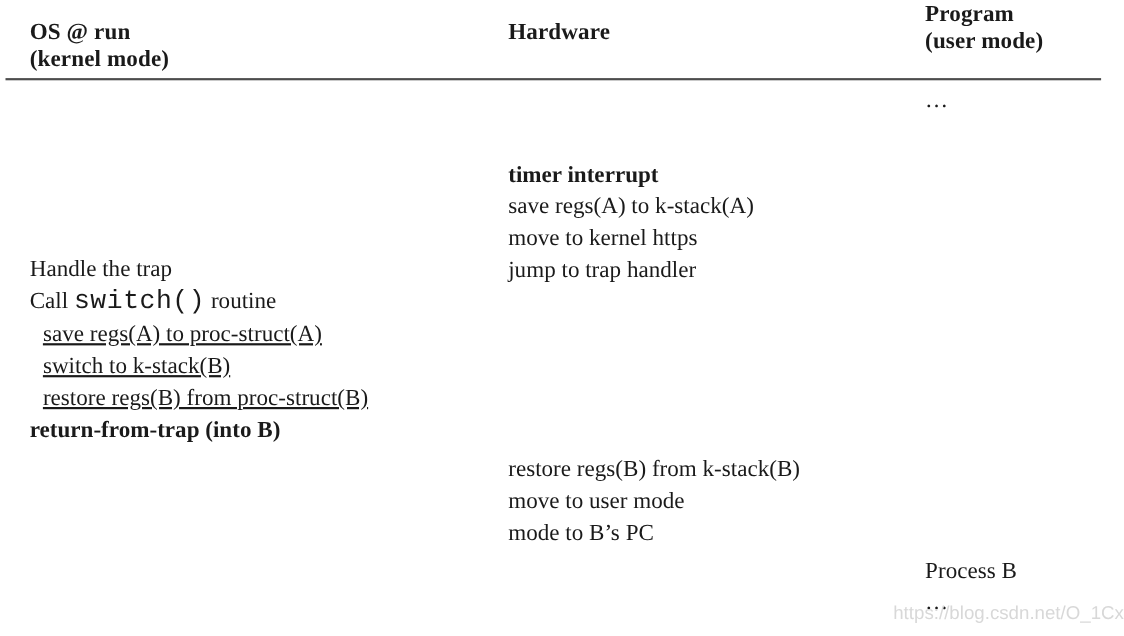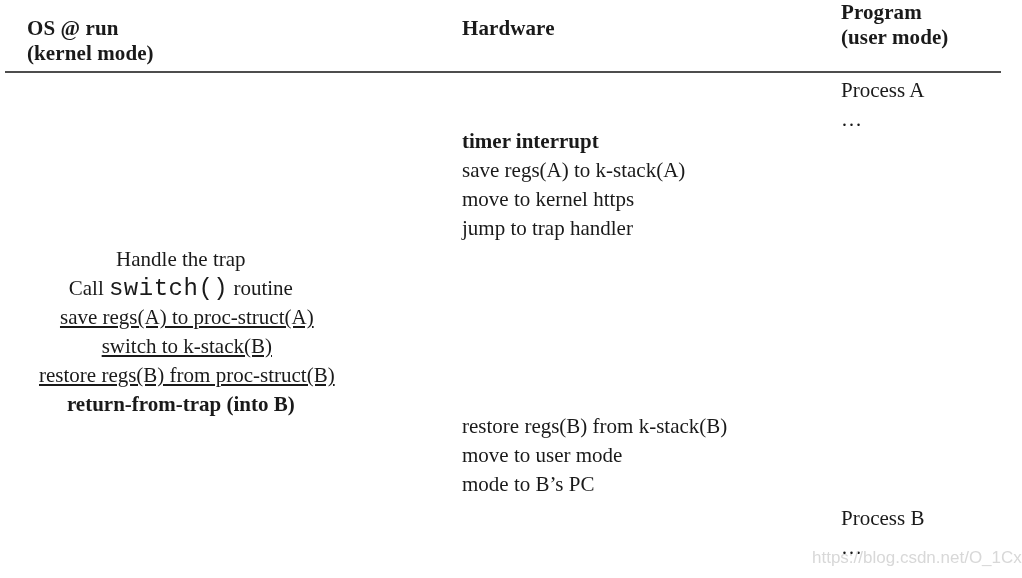--- a/index.html
+++ b/index.html
@@ -70,22 +70,22 @@
   .line.dots   { letter-spacing: 1px; }
 
   code.mono {
     font-family: "Liberation Mono", "DejaVu Sans Mono", monospace;
     font-size: 24px;
     letter-spacing: 0.5px;
   }
 
   
   .blk-prog-a      { left: 841px; top: 76px;  }
-  .blk-hw-top      { left: 462px; top: 127px; }
-  .blk-os          { left: 27px;  top: 245px; text-align: center; }
+  .blk-hw-top      { left: 462px; top: 144px; }
+  .blk-os          { left: 27px;  top: 230px; }
   .blk-hw-bottom   { left: 462px; top: 412px; }
   .blk-prog-b      { left: 841px; top: 504px; }
 
   
   .watermark {
     position: absolute;
     left: 812px;
     top: 548px;
     font-family: "Liberation Sans", "DejaVu Sans", sans-serif;
     font-size: 17px;
@@ -104,21 +104,20 @@
     <div class="col-head os">OS @ run
 (kernel mode)</div>
     <div class="col-head hardware">Hardware</div>
     <div class="col-head program">Program
 (user mode)</div>
   </div>
 
   <div class="rule"></div>
 
   <div class="block blk-prog-a">
-    <div class="line">Process A</div>
     <div class="line dots">…</div>
   </div>
 
   <div class="block blk-hw-top">
     <div class="line bold">timer interrupt</div>
     <div class="line">save regs(A) to k-stack(A)</div>
     <div class="line">move to kernel https</div>
     <div class="line">jump to trap handler</div>
   </div>
 

